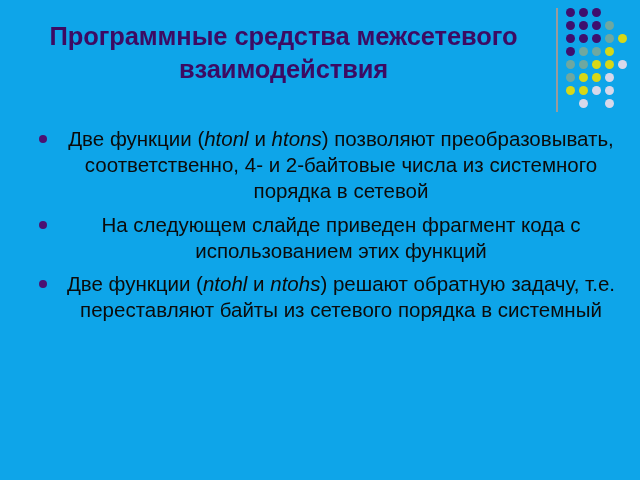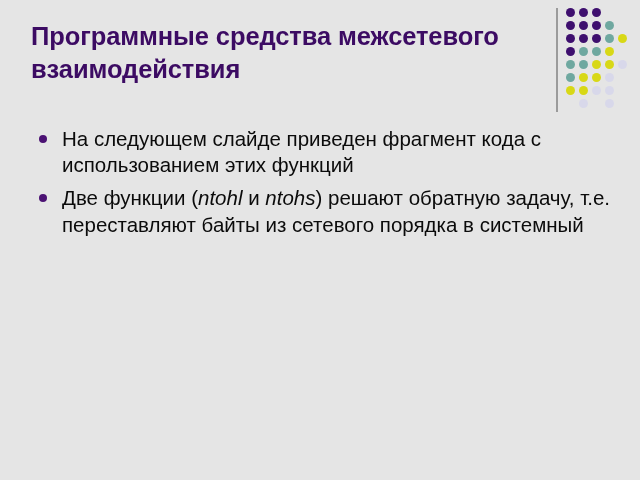--- a/index.html
+++ b/index.html
@@ -15,21 +15,22 @@
     font-family: "Liberation Sans", sans-serif;
     -webkit-font-smoothing: antialiased;
   }
 
   
   .slide {
     position: absolute;
     left: 0; top: 0;
     width: 640px;
     height: 480px;
-    background: #e5e5e5;
+    background: #0ea5e9;
+    text-align: center;
   }
 
   
   .title-block {
     position: absolute;
     left: 31px;
     top: 20px;
     width: 505px;
   }
   .title-text {
@@ -149,20 +150,24 @@
         <span class="dot" style="left: 26px; top: 78px; background: rgb(216, 216, 234);"></span>
         <span class="dot" style="left: 39px; top: 78px; background: rgb(216, 216, 234);"></span>
         <span class="dot" style="left: 13px; top: 91px; background: rgb(216, 216, 234);"></span>
         <span class="dot" style="left: 39px; top: 91px; background: rgb(216, 216, 234);"></span>
       </div>
   </div>
 
   <div class="body-block" id="bullet-list">
       <div class="bullet-item">
         <span class="bullet-marker" style="background: rgb(75, 18, 115);"></span>
+        <span class="bullet-text"><span>Две функции (</span><i>htonl</i><span> и </span><i>htons</i><span>) позволяют преобразовывать, соответственно, 4- и 2-байтовые числа из системного порядка в сетевой</span></span>
+      </div>
+      <div class="bullet-item">
+        <span class="bullet-marker" style="background: rgb(75, 18, 115);"></span>
         <span class="bullet-text"><span>На следующем слайде приведен фрагмент кода с использованием этих функций</span></span>
       </div>
       <div class="bullet-item">
         <span class="bullet-marker" style="background: rgb(75, 18, 115);"></span>
         <span class="bullet-text"><span>Две функции (</span><i>ntohl</i><span> и </span><i>ntohs</i><span>) решают обратную задачу, т.е. переставляют байты из сетевого порядка в системный</span></span>
       </div>
     </div>
 
 </div>
 

